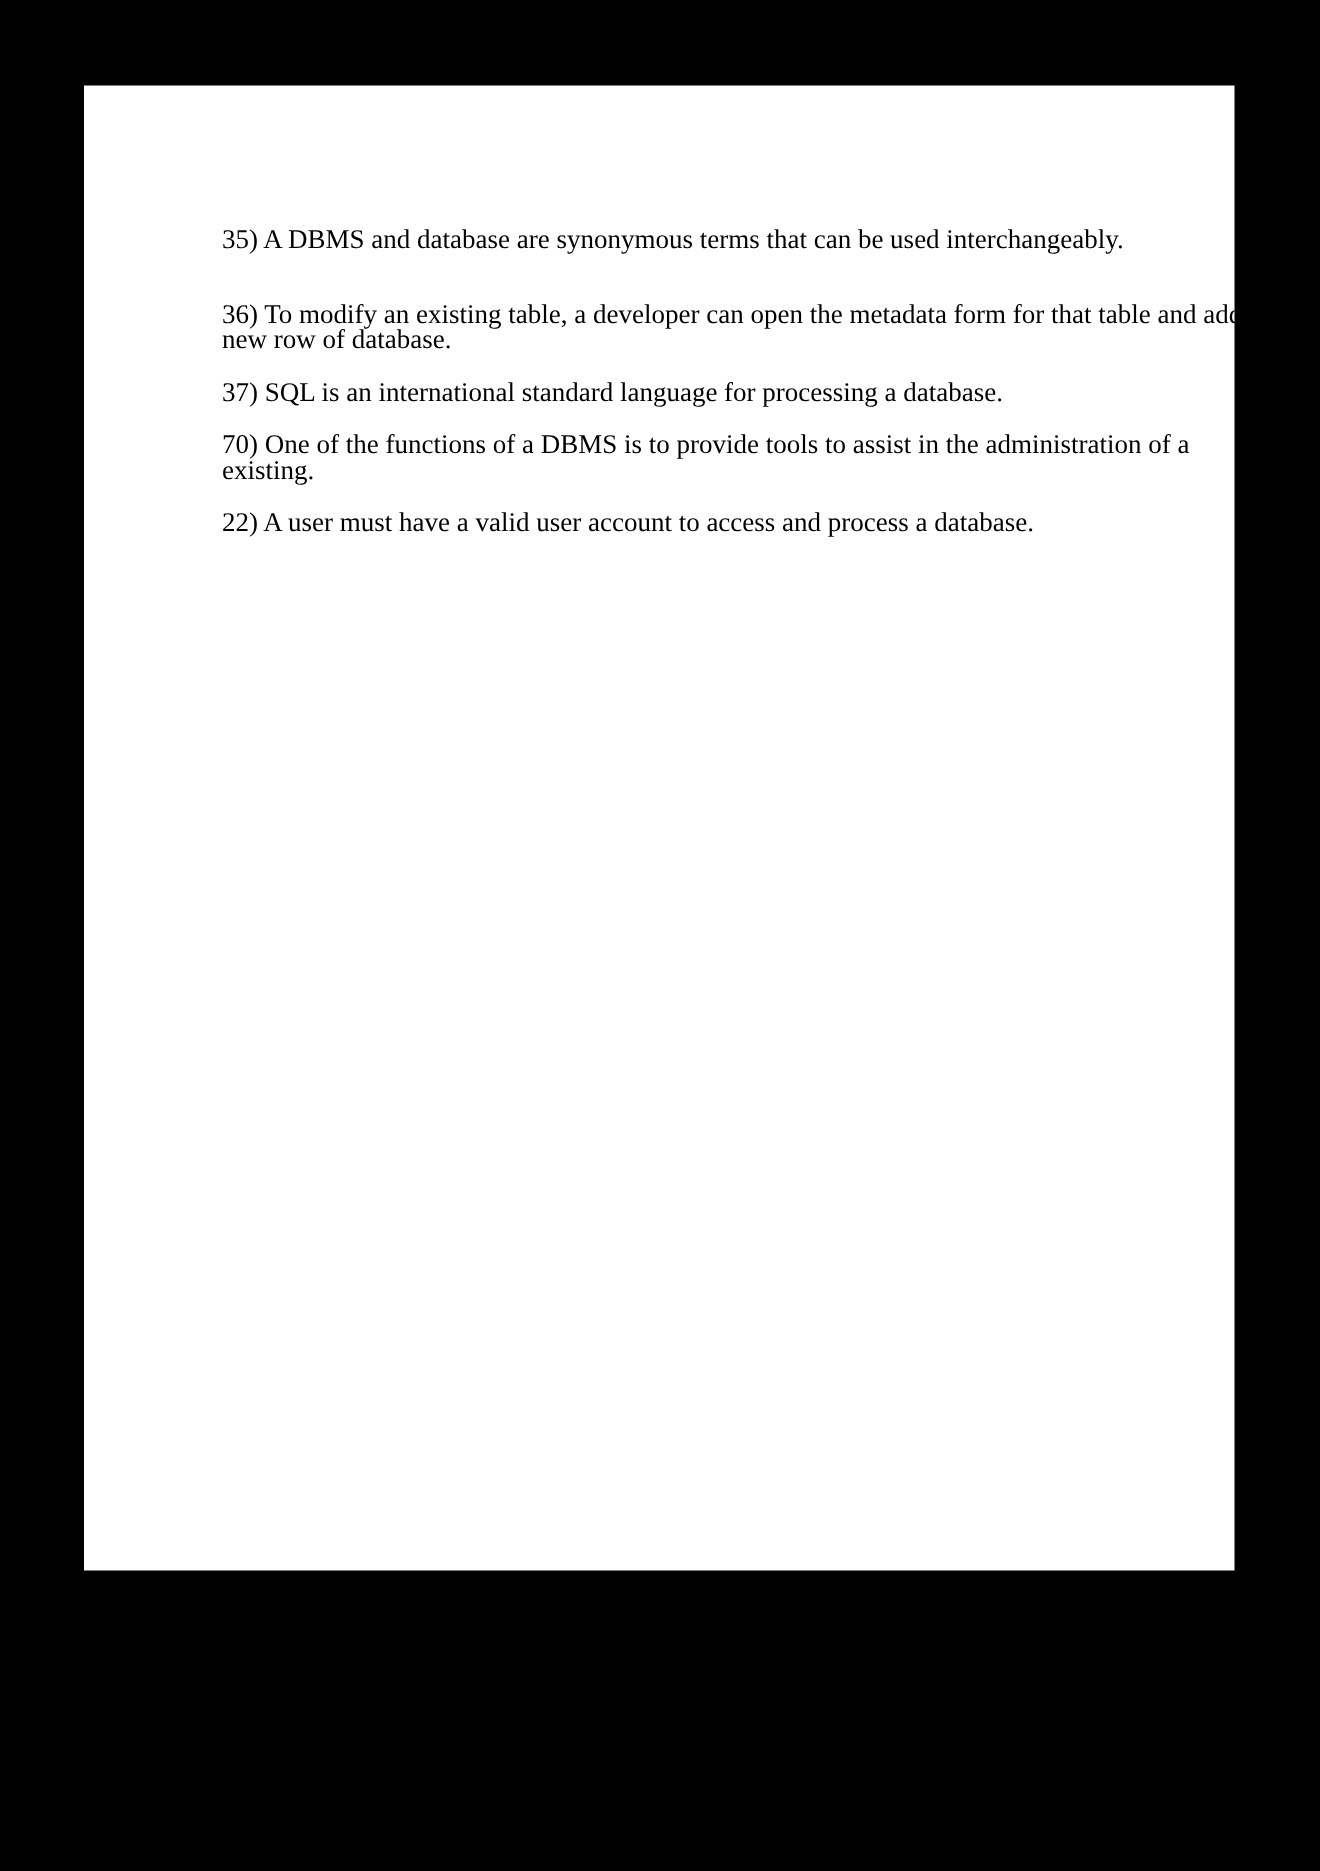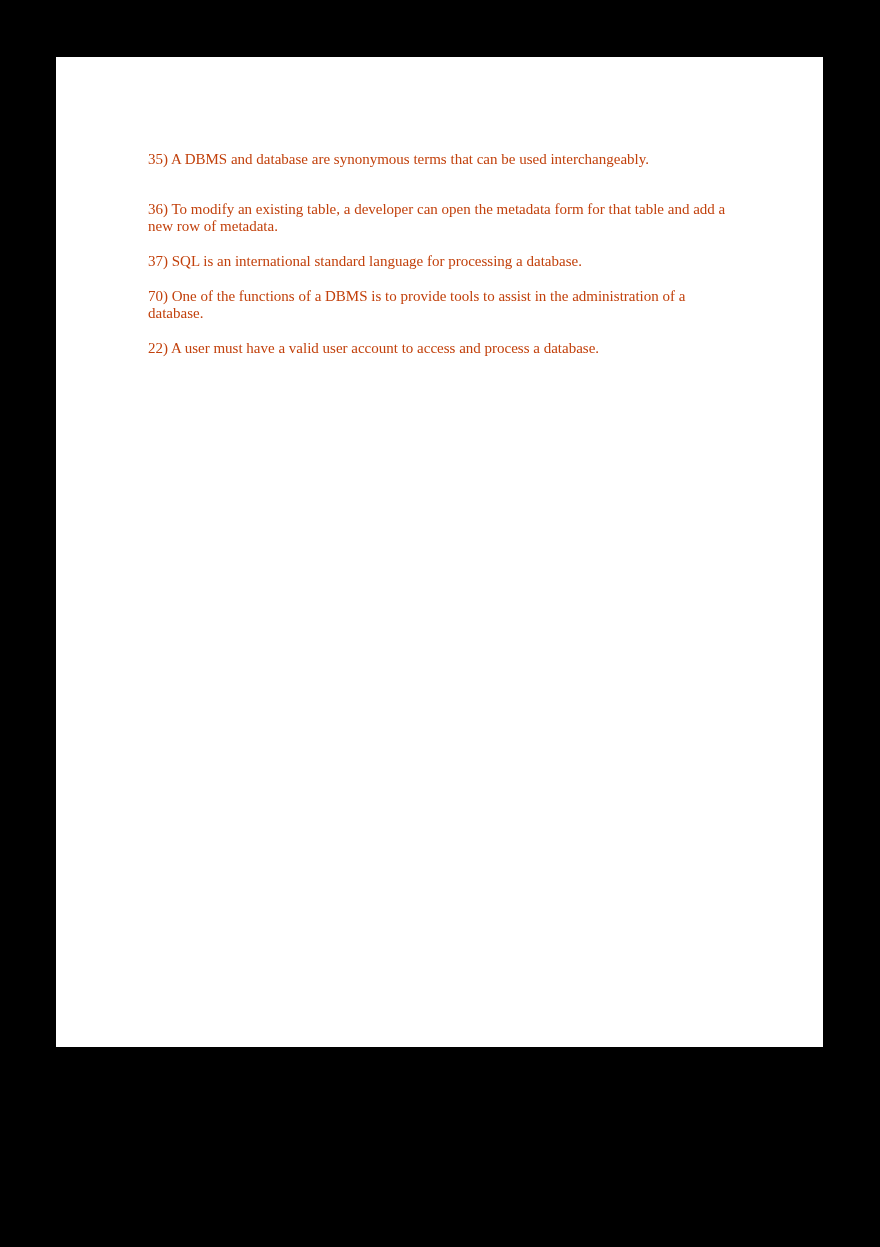--- a/index.html
+++ b/index.html
@@ -26,23 +26,23 @@
     height: 990px;
     background: #ffffff;
   }
 
   .text-block {
     position: absolute;
     left: 92px;
     top: 94px;
     width: 586px;
     font-family: "Liberation Serif", "DejaVu Serif", serif;
-    font-size: 15px;
+    font-size: 18px;
     line-height: 17px;
-    color: #c2410c;
+    color: #000000;
   }
 
   .question { margin: 0; }
   .question + .question { margin-top: 18px; }
   .question.gap-large { margin-top: 33px; }
 
   .question .line { display: block; white-space: nowrap; }
 </style>
 </head>
 <body>
@@ -50,30 +50,30 @@
 <div class="viewer-canvas">
   <div class="paper">
     <div class="text-block">
 
       <p class="question">
         <span class="line">35) A DBMS and database are synonymous terms that can be used interchangeably.</span>
       </p>
 
       <p class="question gap-large">
         <span class="line">36) To modify an existing table, a developer can open the metadata form for that table and add a</span>
-        <span class="line">new row of metadata.</span>
+        <span class="line">new row of database.</span>
       </p>
 
       <p class="question">
         <span class="line">37) SQL is an international standard language for processing a database.</span>
       </p>
 
       <p class="question">
         <span class="line">70) One of the functions of a DBMS is to provide tools to assist in the administration of a</span>
-        <span class="line">database.</span>
+        <span class="line">existing.</span>
       </p>
 
       <p class="question">
         <span class="line">22) A user must have a valid user account to access and process a database.</span>
       </p>
 
     </div>
   </div>
 </div>
 

